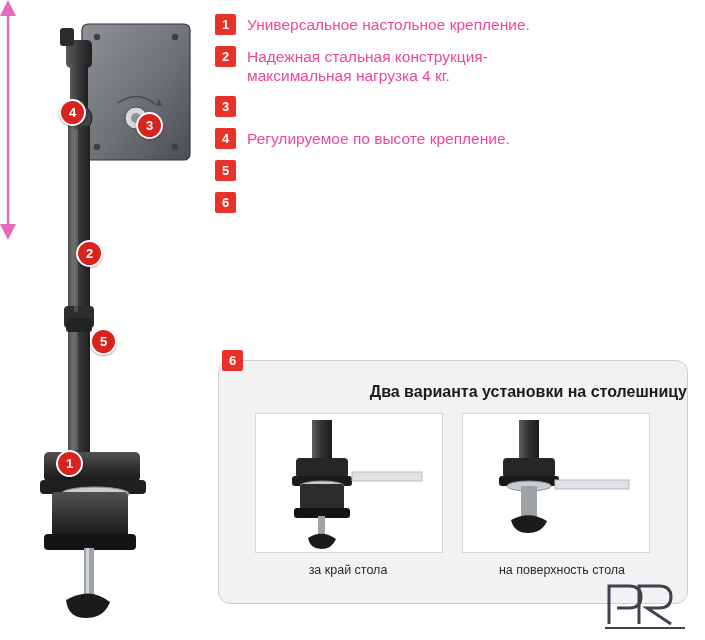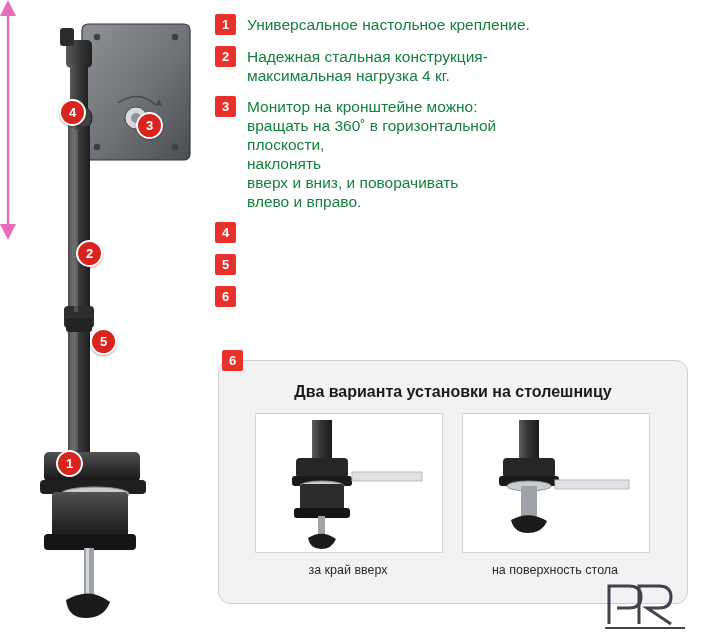--- a/index.html
+++ b/index.html
@@ -55,21 +55,21 @@
     font-weight: bold;
     line-height: 21px;
     text-align: center;
     border-radius: 2px;
     margin-right: 11px;
     font-family: "Liberation Sans", sans-serif;
   }
   .feature-text {
     font-size: 15.5px;
     line-height: 19px;
-    color: #15803d;
+    color: #ec4899;
     padding-top: 1px;
     white-space: pre-line;
   }
 
   
   #install-panel {
     position: absolute;
     left: 218px;
     top: 360px;
     width: 468px;
@@ -91,21 +91,21 @@
     line-height: 21px;
     text-align: center;
     border-radius: 2px;
     z-index: 4;
   }
   #install-title {
     position: absolute;
     left: 0;
     top: 22px;
     width: 100%;
-    text-align: center;
+    text-align: right;
     font-size: 16px;
     font-weight: bold;
     color: #1b1b1b;
   }
   .install-card {
     position: absolute;
     top: 52px;
     width: 186px;
     height: 138px;
     background: #ffffff;
@@ -115,21 +115,21 @@
   #install-card-surface { left: 243px; }
   .install-caption {
     position: absolute;
     top: 202px;
     width: 186px;
     text-align: center;
     font-size: 12.5px;
     color: #2a2a2a;
   }
   #install-caption-edge { left: 36px; }
-  #install-caption-surface { left: 243px; }
+  #install-caption-surface { left: 250px; }
 
   
   #watermark {
     position: absolute;
     right: 14px;
     bottom: 10px;
     width: 92px;
     height: 54px;
     opacity: 0.85;
   }
@@ -251,30 +251,25 @@
   </div>
 
   <div class="feature-row">
     <div class="badge">2</div>
     <div class="feature-text">Надежная стальная конструкция-
 максимальная нагрузка 4 кг.</div>
   </div>
 
   <div class="feature-row">
     <div class="badge">3</div>
-    <div class="feature-text">Монитор на кронштейне можно:
-вращать на 360˚ в горизонтальной
-плоскости,
-наклонять
-вверх и вниз, и поворачивать
-влево и вправо.</div>
   </div>
 
   <div class="feature-row">
     <div class="badge">4</div>
+    <div class="feature-text">Регулируемое по высоте крепление.</div>
   </div>
 
   <div class="feature-row">
     <div class="badge">5</div>
   </div>
 
   <div class="feature-row">
     <div class="badge">6</div>
   </div>
 
@@ -309,21 +304,21 @@
       <rect x="56" y="6" width="20" height="42" fill="url(#cpole)"></rect>
       <rect x="40" y="44" width="52" height="20" rx="4" fill="#262626"></rect>
       <rect x="36" y="62" width="60" height="10" rx="3" fill="#1a1a1a"></rect>
       <ellipse cx="66" cy="72" rx="22" ry="5" fill="#c9ccd1" stroke="#8b8e93" stroke-width="1"></ellipse>
       <rect x="58" y="72" width="16" height="34" fill="#9ea1a6"></rect>
       <path d="M48 106 q18 -10 36 1 q-5 12 -19 12 q-14 0 -17 -13 z" fill="#1b1b1b"></path>
       <rect x="92" y="66" width="74" height="9" fill="#dfe1e4" stroke="#b9bcc0" stroke-width="1"></rect>
     </svg>
   </div>
 
-  <div class="install-caption" id="install-caption-edge">за край вверх</div>
+  <div class="install-caption" id="install-caption-edge">за край стола</div>
   <div class="install-caption" id="install-caption-surface">на поверхность стола</div>
 </div>
 
 <div id="install-panel-badge">6</div>
 
 <div id="watermark">
   <svg width="92" height="54" viewBox="0 0 92 54">
     <path d="M10 48 L10 10 L30 10 q12 0 12 11 q0 11 -12 11 L18 32" fill="none" stroke="#1e2430" stroke-width="3"></path>
     <path d="M40 48 L40 10 L60 10 q12 0 12 11 q0 11 -12 11 L48 32 L72 48" fill="none" stroke="#1e2430" stroke-width="3"></path>
     <line x1="6" y1="52" x2="86" y2="52" stroke="#1e2430" stroke-width="2"></line>

